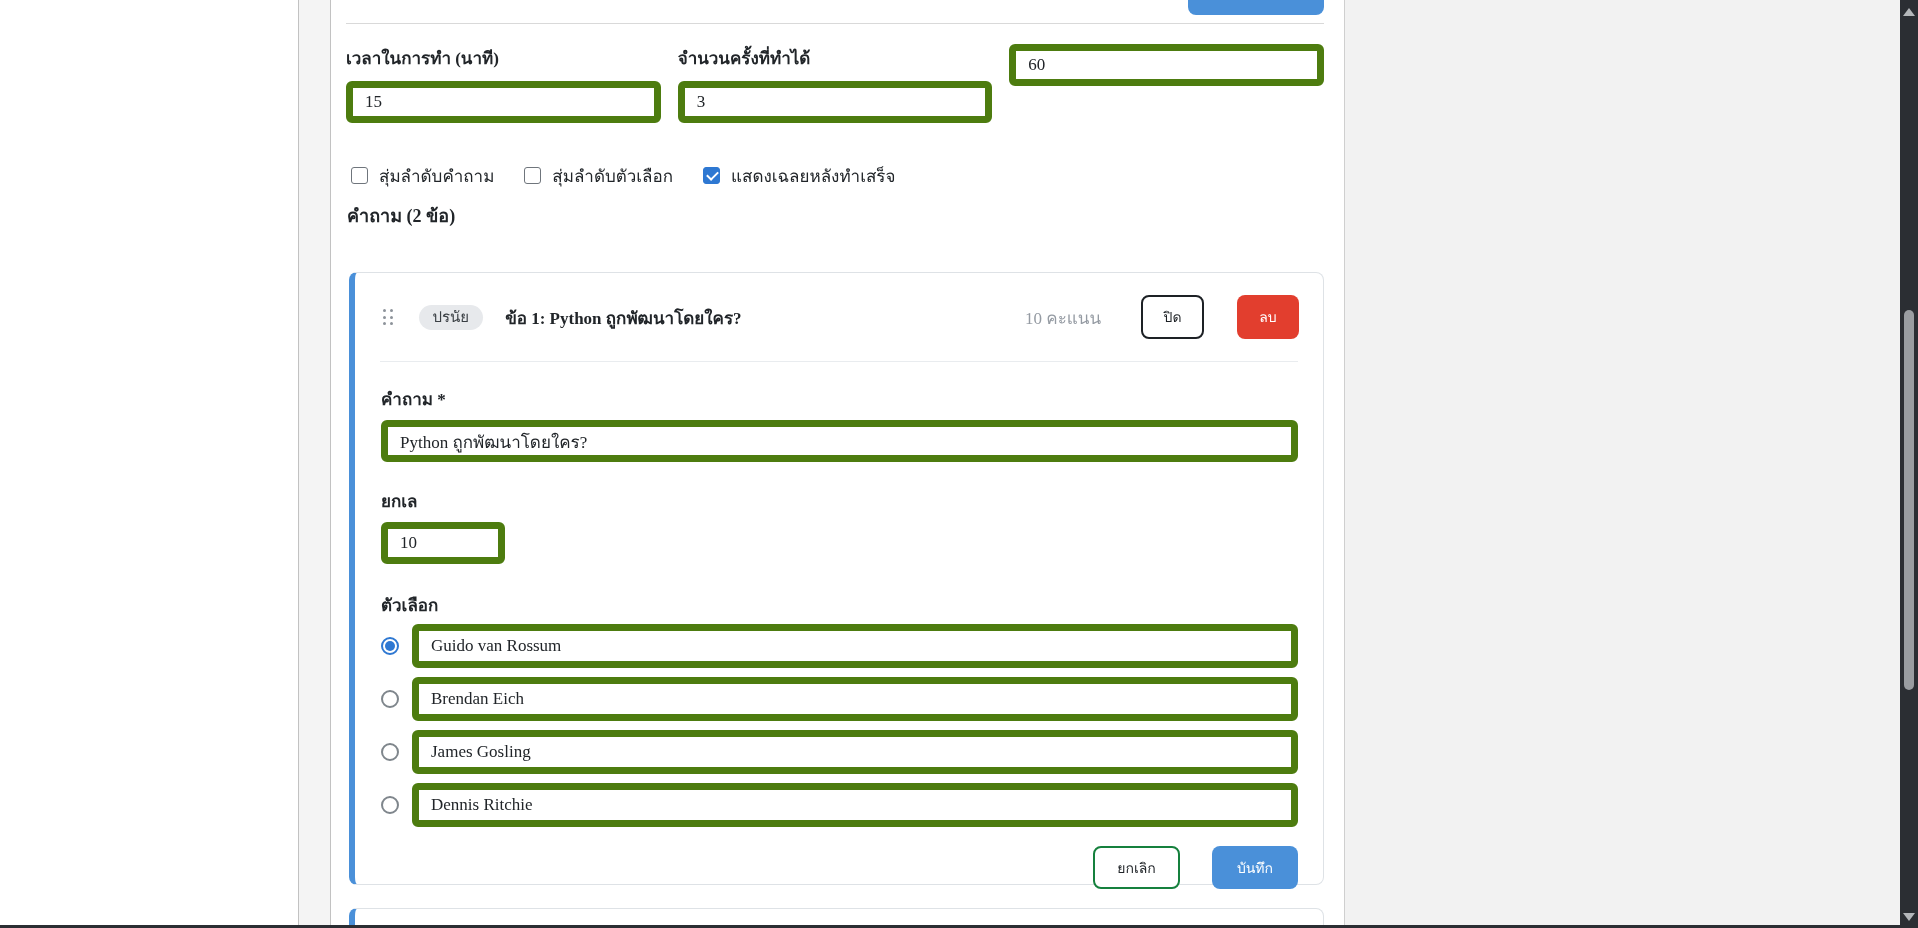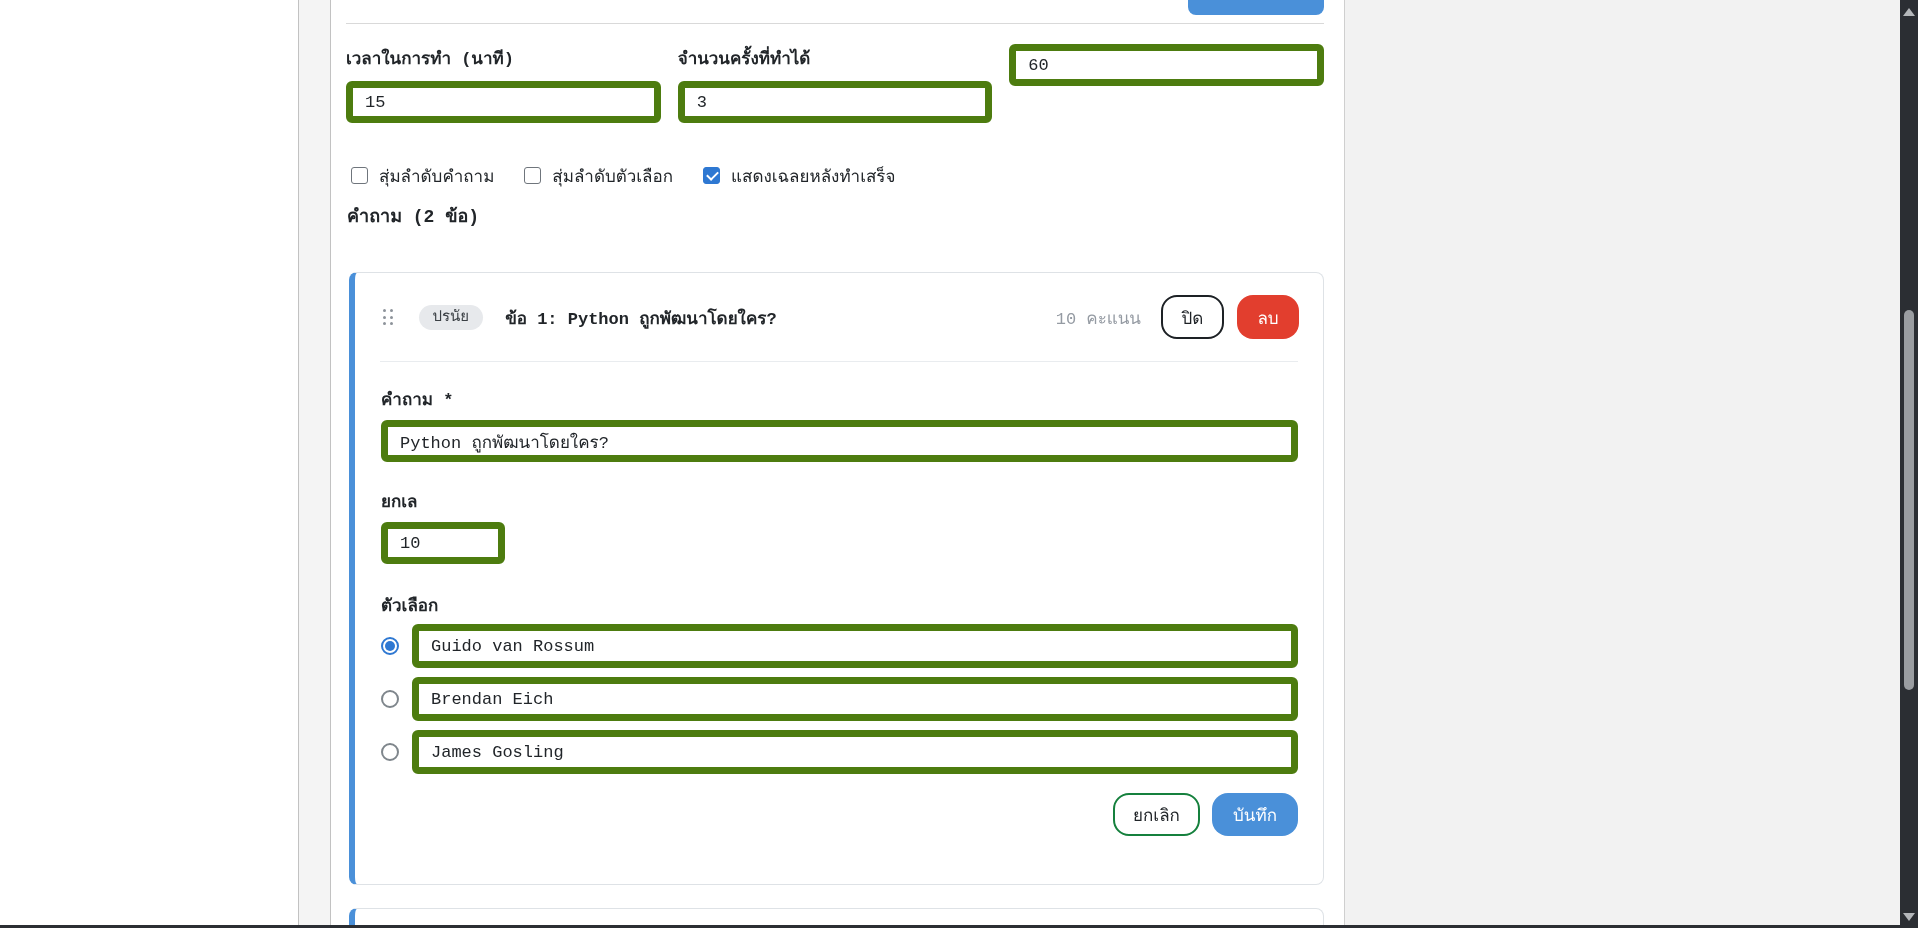--- a/index.html
+++ b/index.html
@@ -1,19 +1,19 @@
 <!DOCTYPE html>
 <html><head>
 <meta charset="utf-8">
 <style>
   * { margin:0; padding:0; box-sizing:border-box; }
   body { background:#ffffff; }
   #app {
     position:relative; width:1918px; height:928px; overflow:hidden;
-    background:#fdba74; font-family:Liberation Mono, monospace;
+    background:#fdba74; font-family:Liberation Serif, serif;
     color:#212529; font-size:17px;
   }
   
   .left-pane { position:absolute; left:0; top:0; width:298px; height:925px; background:#ffffff; }
   .left-strip {
     position:absolute; left:298px; top:0; width:33px; height:925px;
     background:#f4f4f4; border-left:1px solid #c2c2c2; border-right:1px solid #c2c2c2;
   }
   .main-panel {
     position:absolute; left:331px; top:0; width:1014px; height:925px;
@@ -76,21 +76,21 @@
     display:grid; grid-template-columns:3px 3px; grid-auto-rows:3px; gap:3.5px; cursor:grab;
   }
   .drag-handle i { width:3px; height:3px; background:#8d939a; border-radius:50%; }
   .type-badge {
     margin-left:26px; background:#e7e9ec; color:#3a3f44; border-radius:14px;
     padding:5px 14px; font-size:15px; line-height:1;
   }
   .q-title { margin-left:22px; font-weight:bold; font-size:17px; }
   .q-header-right { margin-left:auto; display:flex; align-items:center; gap:13px; }
   .points-text { color:#959ba3; font-size:17px; margin-right:7px; }
-  .btn { font-family:inherit; font-size:17px; border-radius:16px; cursor:pointer; }
+  .btn { font-family:inherit; font-size:14px; border-radius:8px; cursor:pointer;margin-left:20px; }
   .btn-close-q { width:63px; height:44px; background:#fff; border:2px solid #1d2125; color:#1d2125; }
   .btn-delete { width:62px; height:44px; background:#e23e2e; border:none; color:#fff; }
   .q-divider { height:1px; background:#e9ecef; margin:0 25px; }
   .q-body { padding:23px 25px 0 26px; }
   .q-body .field-label { margin-bottom:8px; }
   .q-question-input { margin-bottom:0; }
   .lbl-points { margin-top:25px; }
   .points-input { width:124px; }
   .lbl-options { margin-top:27px; }
   .options-list { margin-top:-2px; }
@@ -188,20 +188,24 @@
             <input class="text-input opt-input" type="text" readonly="" value="Guido van Rossum" style="">
           </div>
           <div class="option-row">
             <span class="radio"></span>
             <input class="text-input opt-input" type="text" readonly="" value="Brendan Eich" style="">
           </div>
           <div class="option-row">
             <span class="radio"></span>
             <input class="text-input opt-input" type="text" readonly="" value="James Gosling" style="">
           </div>
+          <div class="option-row">
+            <span class="radio"></span>
+            <input class="text-input opt-input" type="text" readonly="" value="Dennis Ritchie" style="">
+          </div>
         </div>
 
         <div class="q-footer">
           <button class="btn btn-cancel">ยกเลิก</button>
           <button class="btn btn-save">บันทึก</button>
         </div>
       </div>
     </div>
 
     <div class="q-card partial"></div>

